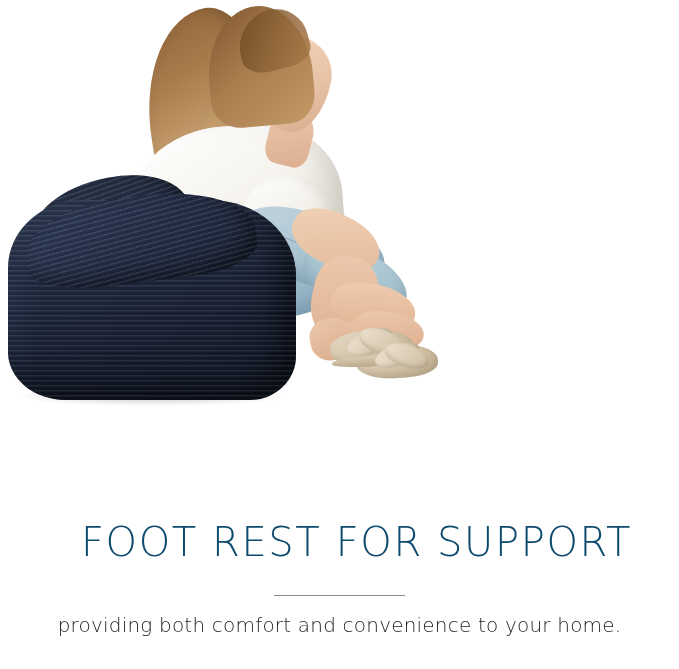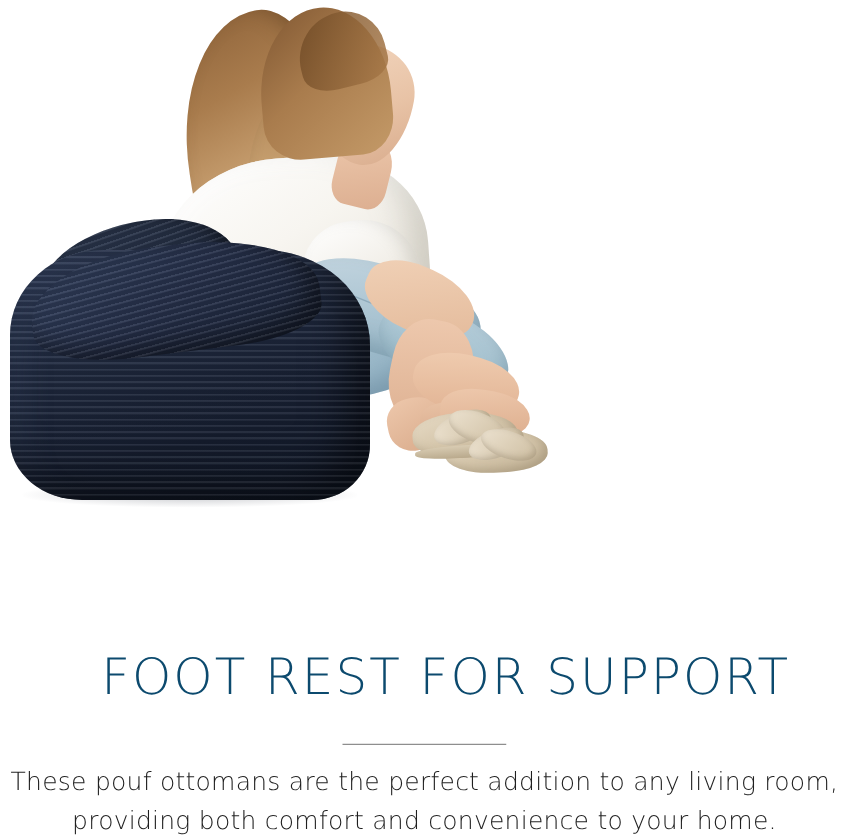--- a/index.html
+++ b/index.html
@@ -203,17 +203,16 @@
     
 
     
 
     
   </div>
 
   <div class="headline">FOOT REST FOR SUPPORT</div>
   <div class="divider"></div>
   <div class="blurb">
-    <div>These pouf ottomans are the perfect addition to any living room,</div>
     <div>providing both comfort and convenience to your home.</div>
   </div>
 
 </div>
 
 </body></html>

